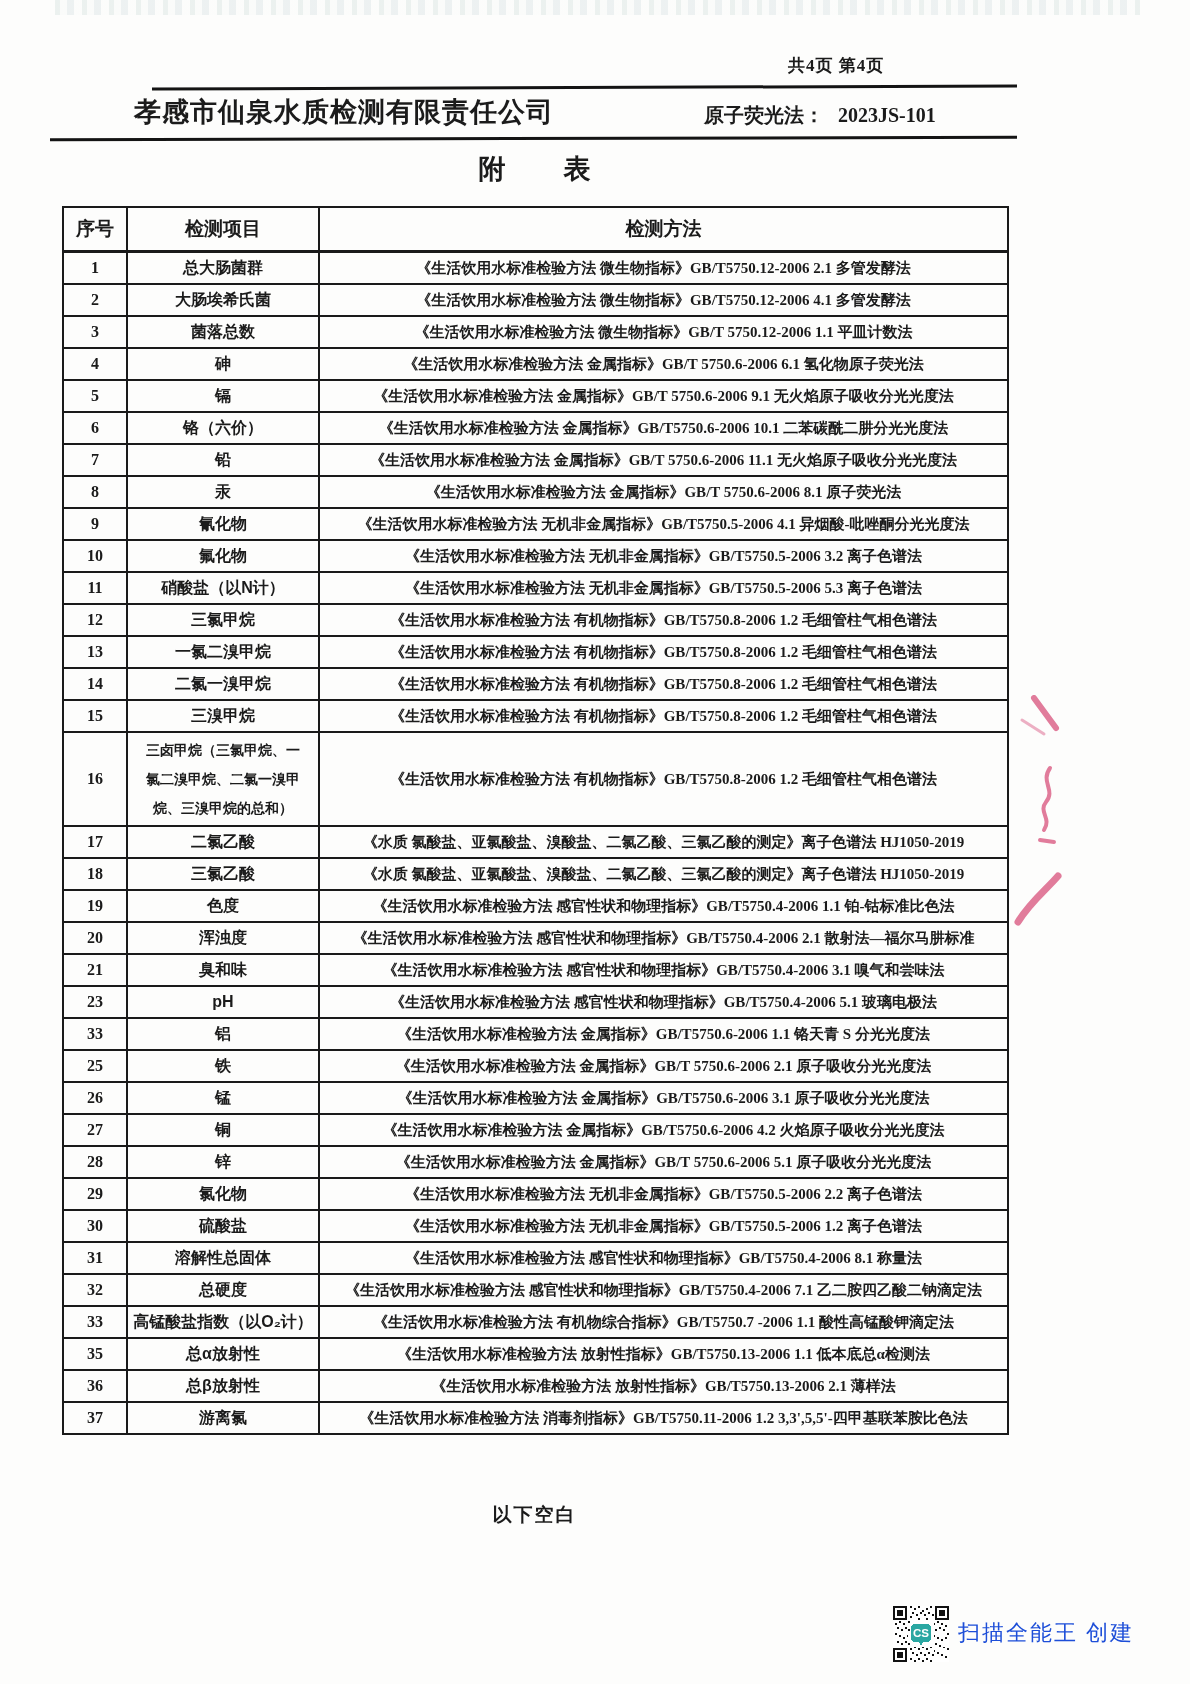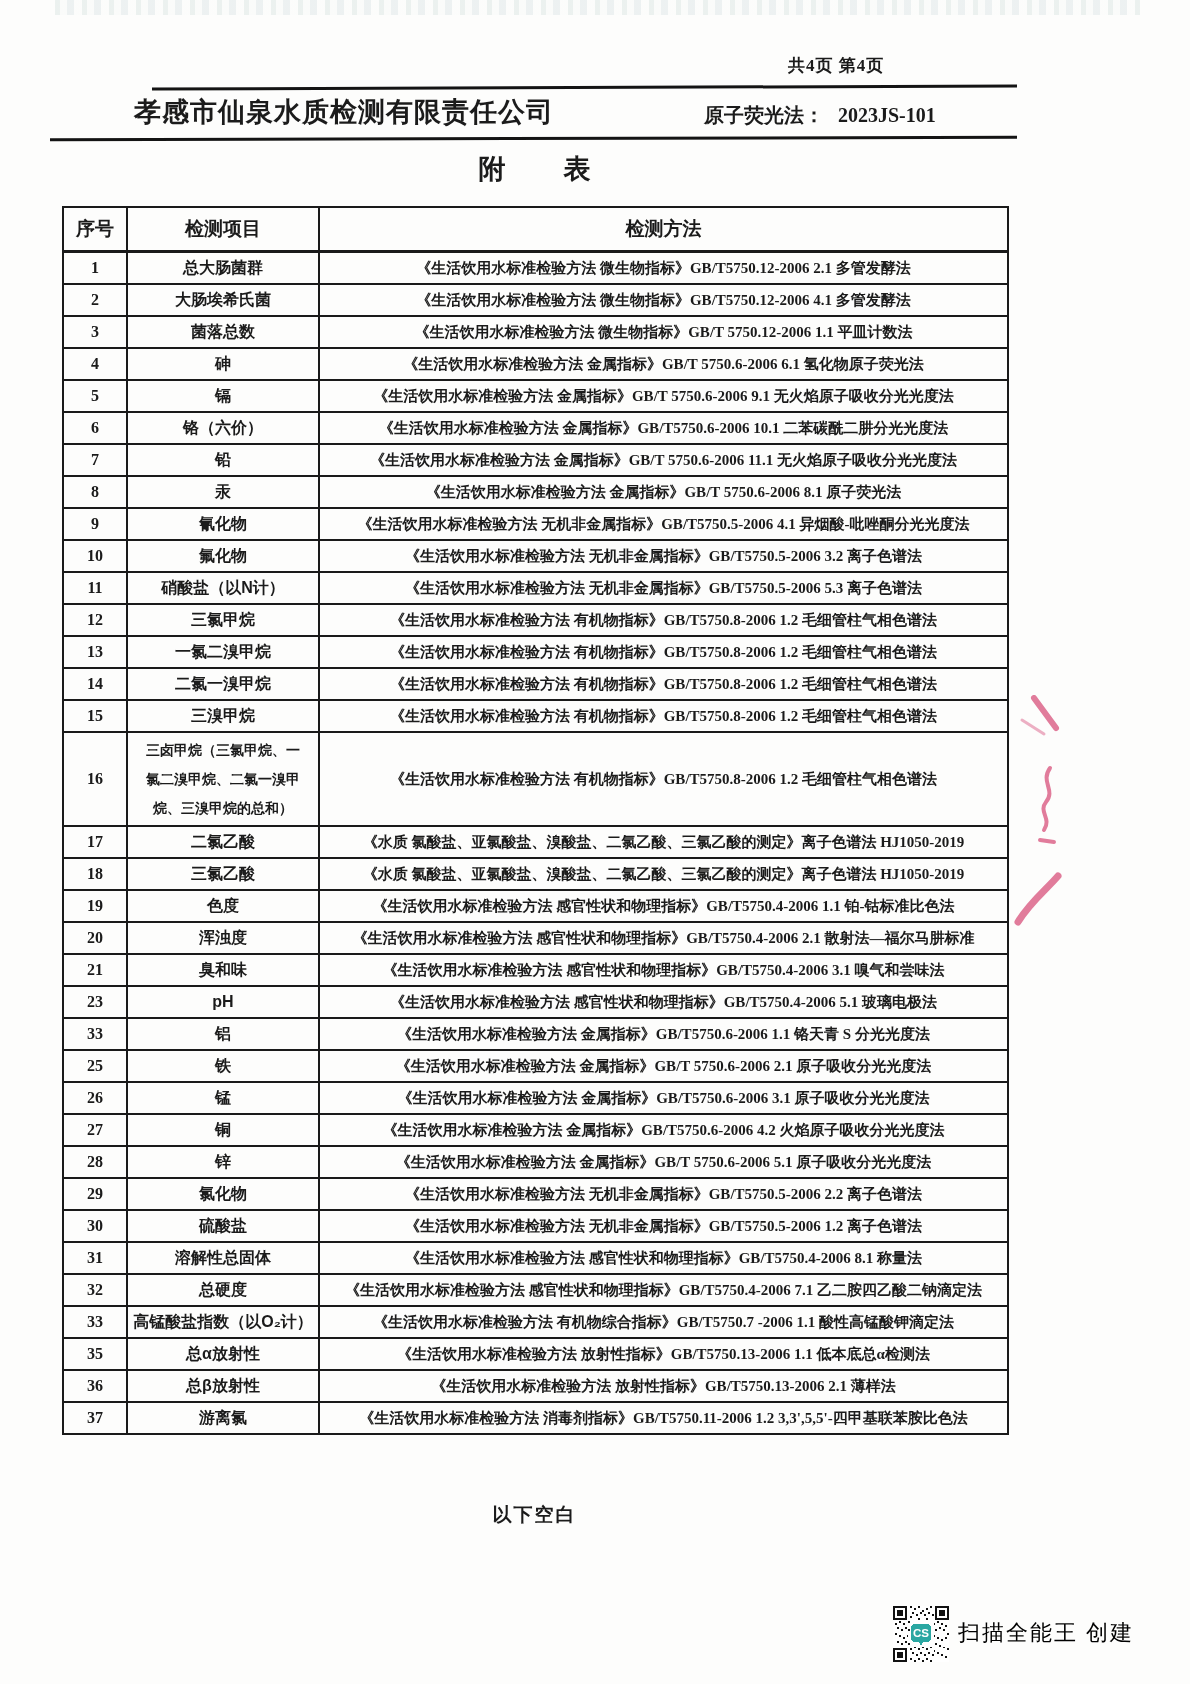--- a/index.html
+++ b/index.html
@@ -81,21 +81,21 @@
   .below-note{
     position:absolute;left:62px;top:1502px;width:945px;text-align:center;
     font-family:"Liberation Sans","DejaVu Sans",sans-serif;
     font-size:19px;font-weight:700;letter-spacing:2px;
   }
   .stamp{position:absolute;left:1010px;top:690px;opacity:.8;}
   .qr{position:absolute;left:893px;top:1606px;width:56px;height:56px;}
   .scanner-caption{
     position:absolute;left:958px;top:1618px;
     font-family:"Liberation Sans","DejaVu Sans",sans-serif;
-    font-size:22px;color:#000000;letter-spacing:2px;
+    font-size:22px;color:#1d4ed8;letter-spacing:2px;
   }
 </style>
 </head>
 <body>
 
 <div class="page">
 
   <div class="scan-band"></div>
 
   <div class="page-indicator">共4页 第4页</div>

